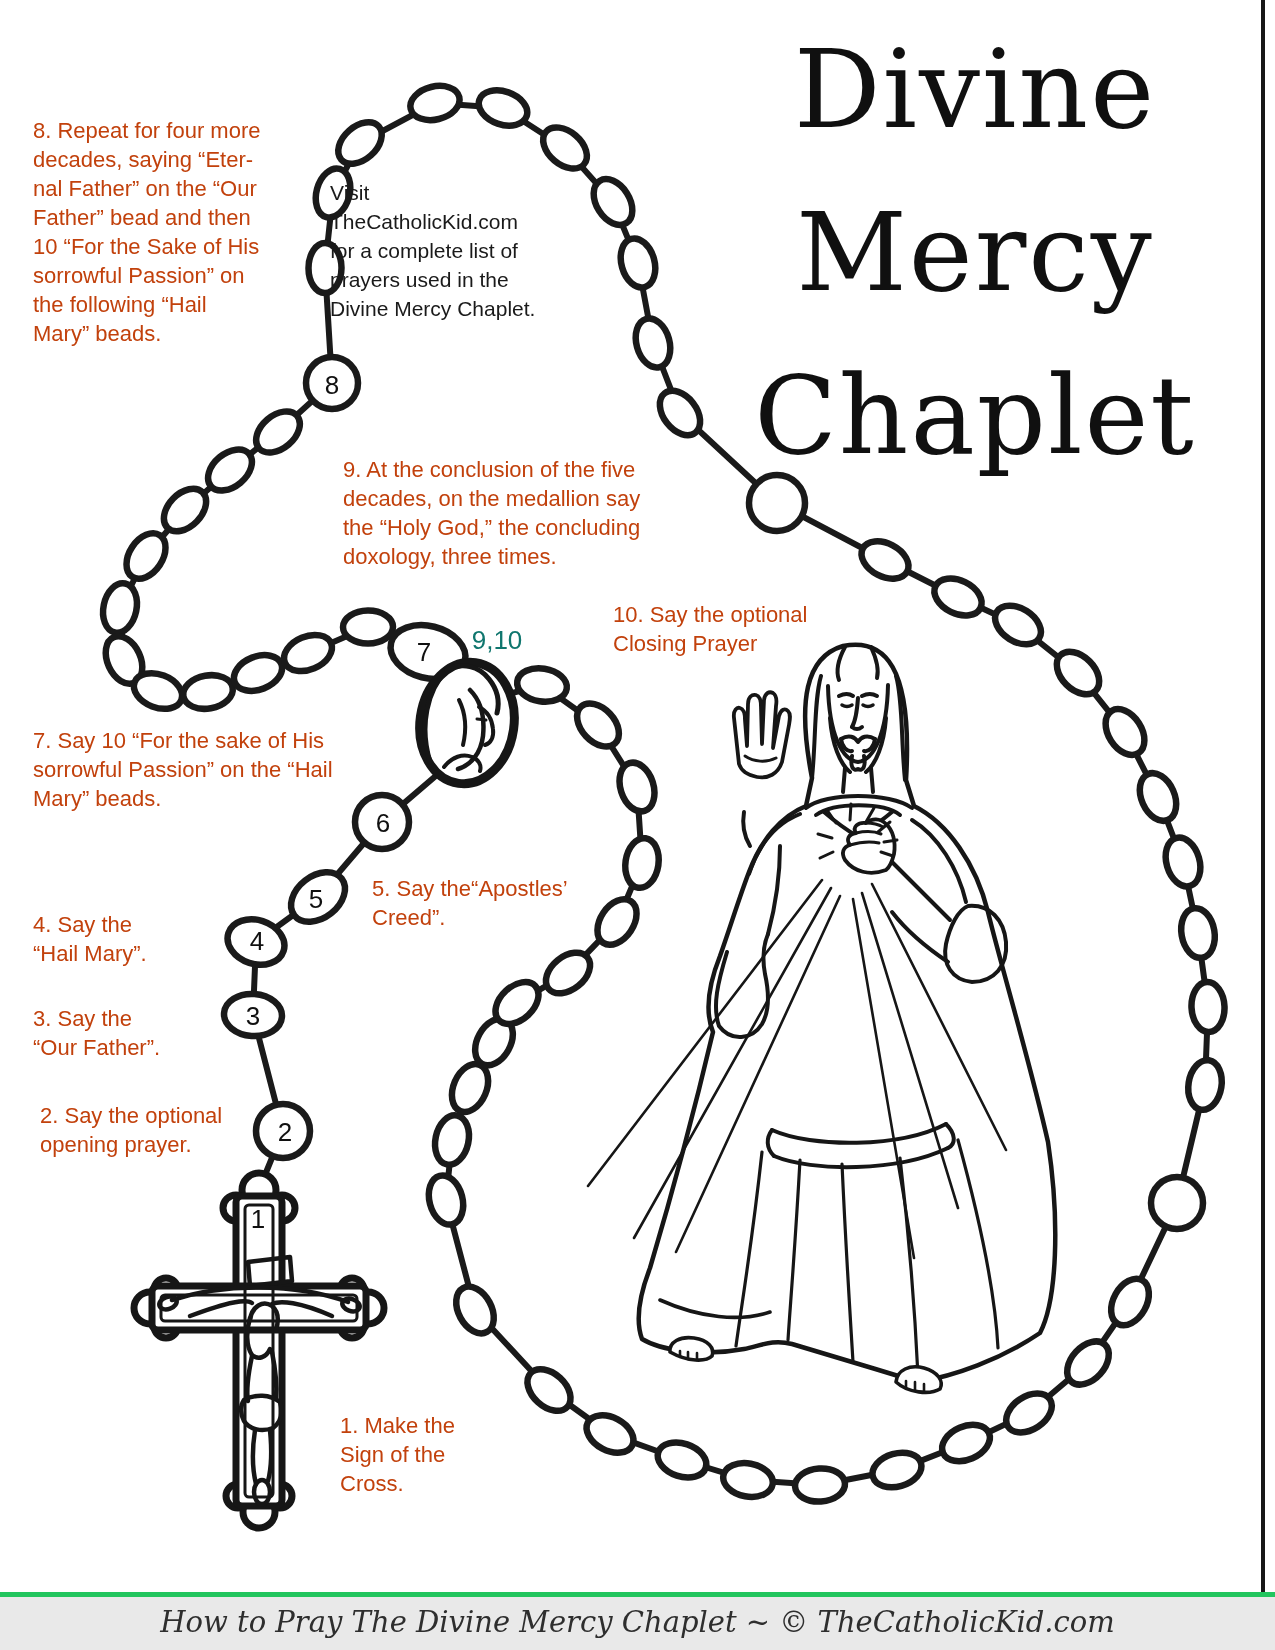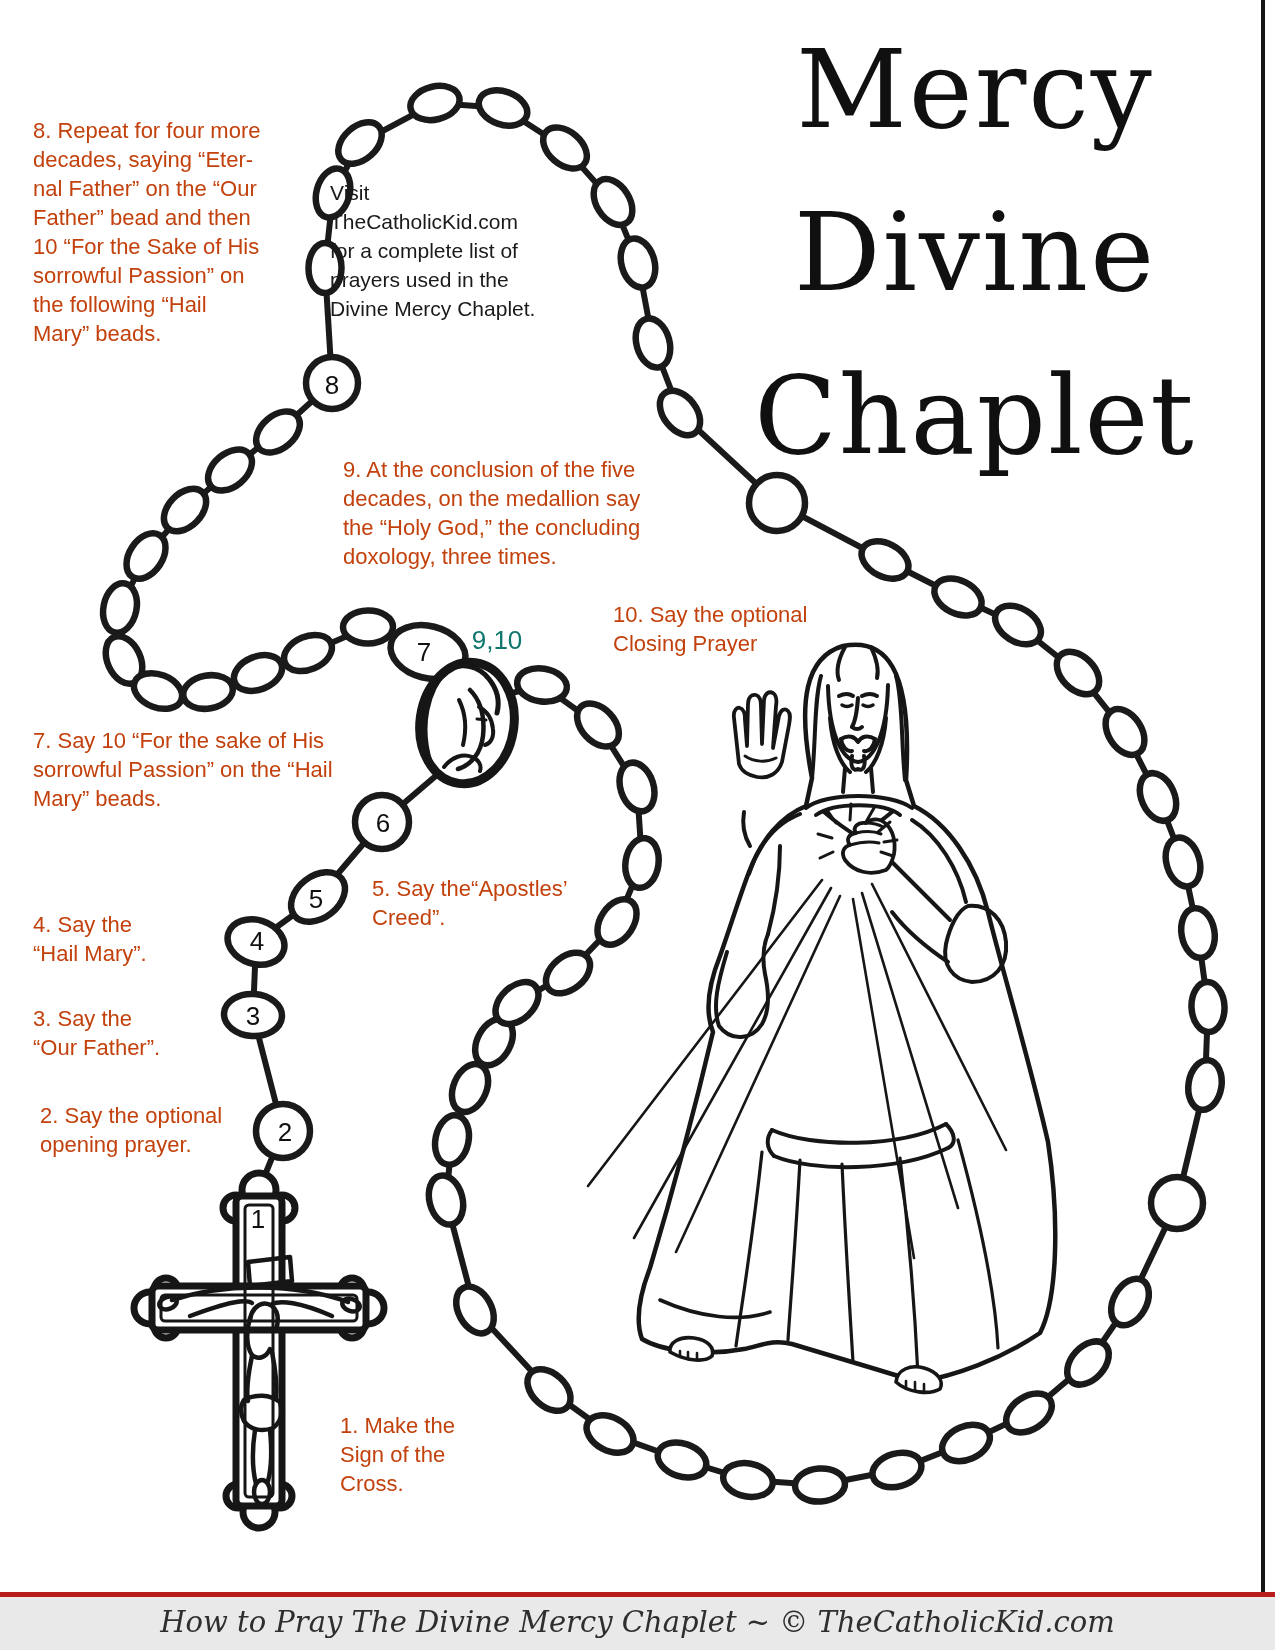--- a/index.html
+++ b/index.html
@@ -8,21 +8,21 @@
   #art{position:absolute;left:0;top:0;}
   .step{position:absolute;font-size:22px;line-height:29px;white-space:pre-line;color:#c2410c;}
   .note{position:absolute;left:330px;top:178px;width:300px;text-align:left;
         font-size:21px;line-height:29px;white-space:pre-line;}
   .title{position:absolute;left:710px;top:8px;width:530px;text-align:center;
          font-family:"DejaVu Serif","Liberation Serif",serif;color:#101010;}
   .title-line{font-size:108px;line-height:163px;letter-spacing:2px;}
   .bead-num{position:absolute;transform:translate(-50%,-50%);font-size:26px;color:#101010;}
   .pair-num{position:absolute;transform:translate(-50%,-50%);font-size:26px;color:#0f766e;}
   .footer-bar{position:absolute;left:0;top:1592px;width:1275px;height:58px;background:#e9e9e9;
-      border-top:5px solid #b91c1c;box-sizing:border-box;text-align:center;
+      border-top:5px solid #22c55e;box-sizing:border-box;text-align:center;
       font-family:"DejaVu Serif","Liberation Serif",serif;font-style:italic;
       font-size:29px;line-height:50px;color:#2e2e2e;}
   .right-border{position:absolute;left:1261px;top:0;width:4px;height:1592px;background:#171717;}
 </style>
 </head>
 <body>
 
 <div id="page">
 
   <svg id="art" width="1275" height="1650" viewBox="0 0 1275 1650">
@@ -276,22 +276,22 @@
 “Hail Mary”.</div>
   <div class="step" style="left:33px;top:1004px;width:200px">3. Say the
 “Our Father”.</div>
   <div class="step" style="left:40px;top:1101px;width:230px">2. Say the optional
 opening prayer.</div>
   <div class="step" style="left:340px;top:1411px;width:180px">1. Make the
 Sign of the
 Cross.</div>
 
   <div class="title">
+    <div class="title-line">Divine</div>
     <div class="title-line">Mercy</div>
-    <div class="title-line">Divine</div>
     <div class="title-line">Chaplet</div>
   </div>
 
   <div class="bead-num" style="left:258px;top:1219px">1</div>
   <div class="bead-num" style="left:285px;top:1132px">2</div>
   <div class="bead-num" style="left:253px;top:1016px">3</div>
   <div class="bead-num" style="left:257px;top:941px">4</div>
   <div class="bead-num" style="left:316px;top:899px">5</div>
   <div class="bead-num" style="left:383px;top:823px">6</div>
   <div class="bead-num" style="left:424px;top:652px">7</div>

